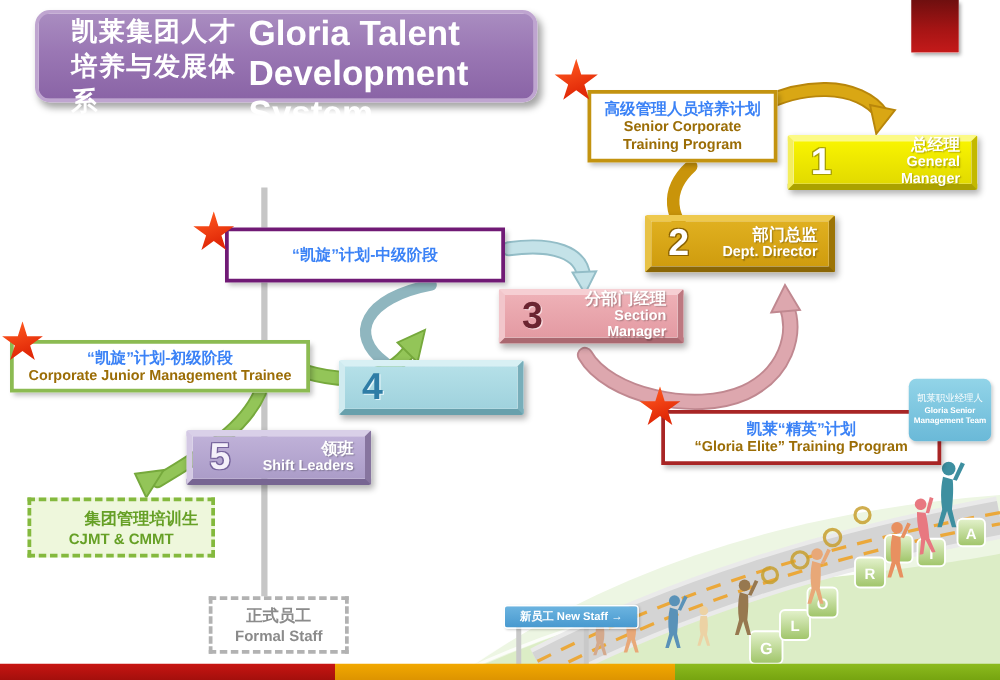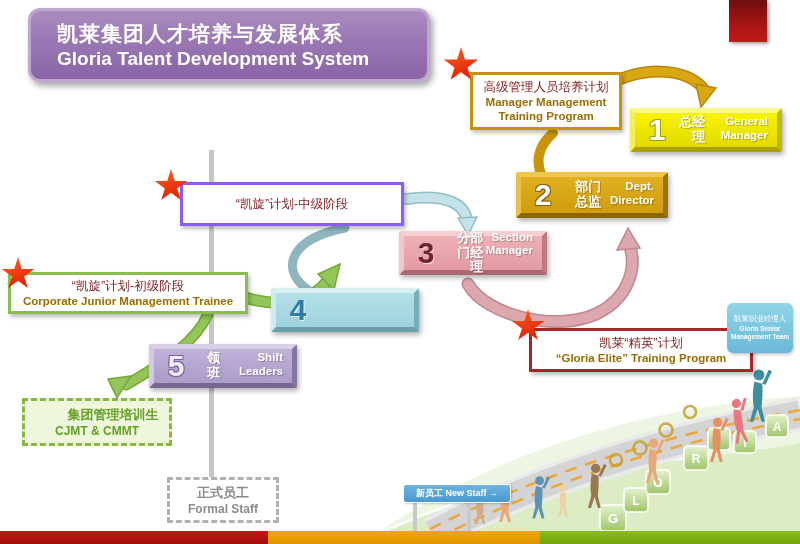--- a/index.html
+++ b/index.html
@@ -5,44 +5,44 @@
   html,body{margin:0;padding:0;}
   body{width:800px;height:544px;position:relative;overflow:hidden;background:#ffffff;
        font-family:"Liberation Sans","DejaVu Sans",sans-serif;}
   .abs{position:absolute;}
   .ni{pointer-events:none;}
 
   
   .title-box{left:28px;top:8px;width:402px;height:74px;border-radius:12px;
     background:linear-gradient(180deg,#a98cc0 0%,#9a77b4 45%,#8a64a6 100%);
     border:3px solid #bfa5d0;box-shadow:3px 4px 6px rgba(0,0,0,.35);
-    display:flex;flex-direction:column;justify-content:center;padding-left:26px;box-sizing:border-box;}
+    display:flex;flex-direction:row;justify-content:flex-end;padding-left:26px;box-sizing:border-box;}
   .title-zh{color:#fff;font-size:21px;font-weight:bold;letter-spacing:1px;}
-  .title-en{color:#fff;font-size:19px;font-weight:bold;}
+  .title-en{color:#fff;font-size:28px;font-weight:bold;}
 
   
   .ribbon{left:729px;top:0;width:38px;height:42px;
     background:linear-gradient(180deg,#6f0f0f 0%,#a51414 55%,#c41a1a 100%);
     box-shadow:2px 2px 3px rgba(0,0,0,.35);}
 
   
   .star{background:linear-gradient(160deg,#ff5a20 10%,#e22a08 70%);
     clip-path:polygon(50% 0%,61% 35%,98% 35%,68% 57%,79% 91%,50% 70%,21% 91%,32% 57%,2% 35%,39% 35%);}
 
   
   .probox{background:#fff;box-sizing:border-box;box-shadow:2px 3px 4px rgba(0,0,0,.25);
     display:flex;flex-direction:column;justify-content:center;text-align:center;z-index:2;}
-  .probox .zh{color:#7f1d1d;font-size:12.5px;font-weight:normal;line-height:1.3;}
+  .probox .zh{color:#3b82f6;font-size:12.5px;font-weight:bold;line-height:1.3;}
   .probox .en{color:#9b6d06;font-size:11.5px;font-weight:bold;line-height:1.25;}
 
   
   .lvbox{display:flex;align-items:center;box-sizing:border-box;z-index:2;border:5px solid;
     border-radius:2px;box-shadow:2px 3px 5px rgba(0,0,0,.3);}
   .lvbox .num{flex:0 0 44px;text-align:center;font-size:30px;font-weight:bold;line-height:1;}
-  .lvbox .lvtext{flex:1;text-align:right;padding-right:9px;display:flex;flex-direction:row;}
+  .lvbox .lvtext{flex:1;text-align:right;padding-right:9px;display:flex;flex-direction:column;}
   .lvbox .zh{color:#fff;font-size:13px;font-weight:bold;line-height:1.15;text-shadow:1px 1px 1px rgba(0,0,0,.25);}
   .lvbox .en{color:#fff;font-size:11.5px;font-weight:bold;line-height:1.2;text-shadow:1px 1px 1px rgba(0,0,0,.25);}
   .lv1{background:linear-gradient(180deg,#f8f400,#e2da00);border-color:#fcfa86 #c3b900 #aba200 #f4ee5e;}
   .lv1 .num{color:#fff;text-shadow:-1px -1px 0 #a8a000,1px -1px 0 #a8a000,-1px 1px 0 #a8a000,1px 1px 0 #a8a000;}
   .lv1 .zh,.lv1 .en{text-shadow:1px 1px 1px rgba(140,130,0,.6);}
   .lv2{background:linear-gradient(180deg,#e0b020,#cf9c0e);border-color:#eec94e #9c7406 #8a6605 #e8c246;}
   .lv2 .num{color:#fff;text-shadow:-1px -1px 0 #8a6200,1px -1px 0 #8a6200,-1px 1px 0 #8a6200,1px 1px 0 #8a6200;}
   .lv3{background:linear-gradient(180deg,#eeb0b6,#e39aa2);border-color:#f6cfd3 #bd7880 #aa6870 #f2c6cb;}
   .lv3 .num{color:#6b2430;text-shadow:1px 1px 0 #f8dde0;}
   .lv4{background:linear-gradient(180deg,#b5e0e8,#9fd2dd);border-color:#d8f0f4 #78aeba #68a0ac #d0ebf0;}
@@ -207,25 +207,25 @@
 
 <div class="abs ribbon"></div>
 
 <div class="abs star" style="left:443px;top:47px;width:36px;height:36px;z-index:3;"></div>
 <div class="abs star" style="left:154px;top:169px;width:34px;height:34px;z-index:3;"></div>
 <div class="abs star" style="left:1px;top:257px;width:34px;height:34px;z-index:3;"></div>
 <div class="abs star" style="left:511px;top:309px;width:34px;height:34px;z-index:3;"></div>
 
 <div class="abs probox" style="left:470px;top:72px;width:152px;height:58px;border:3px solid #c39310;">
   <div class="zh">高级管理人员培养计划</div>
-  <div class="en">Manager Management</div>
+  <div class="en">Senior Corporate</div>
   <div class="en">Training Program</div>
 </div>
 
-<div class="abs probox" style="left:180px;top:182px;width:224px;height:44px;border:3px solid #8b5cf6;">
+<div class="abs probox" style="left:180px;top:182px;width:224px;height:44px;border:3px solid #701a75;">
   <div class="zh">“凯旋”计划-中级阶段</div>
 </div>
 
 <div class="abs probox" style="left:8px;top:272px;width:240px;height:42px;border:3px solid #8cbb52;">
   <div class="zh">“凯旋”计划-初级阶段</div>
   <div class="en">Corporate Junior Management Trainee</div>
 </div>
 
 <div class="abs probox" style="left:529px;top:328px;width:224px;height:44px;border:3px solid #a82525;">
   <div class="zh">凯莱“精英”计划</div>

